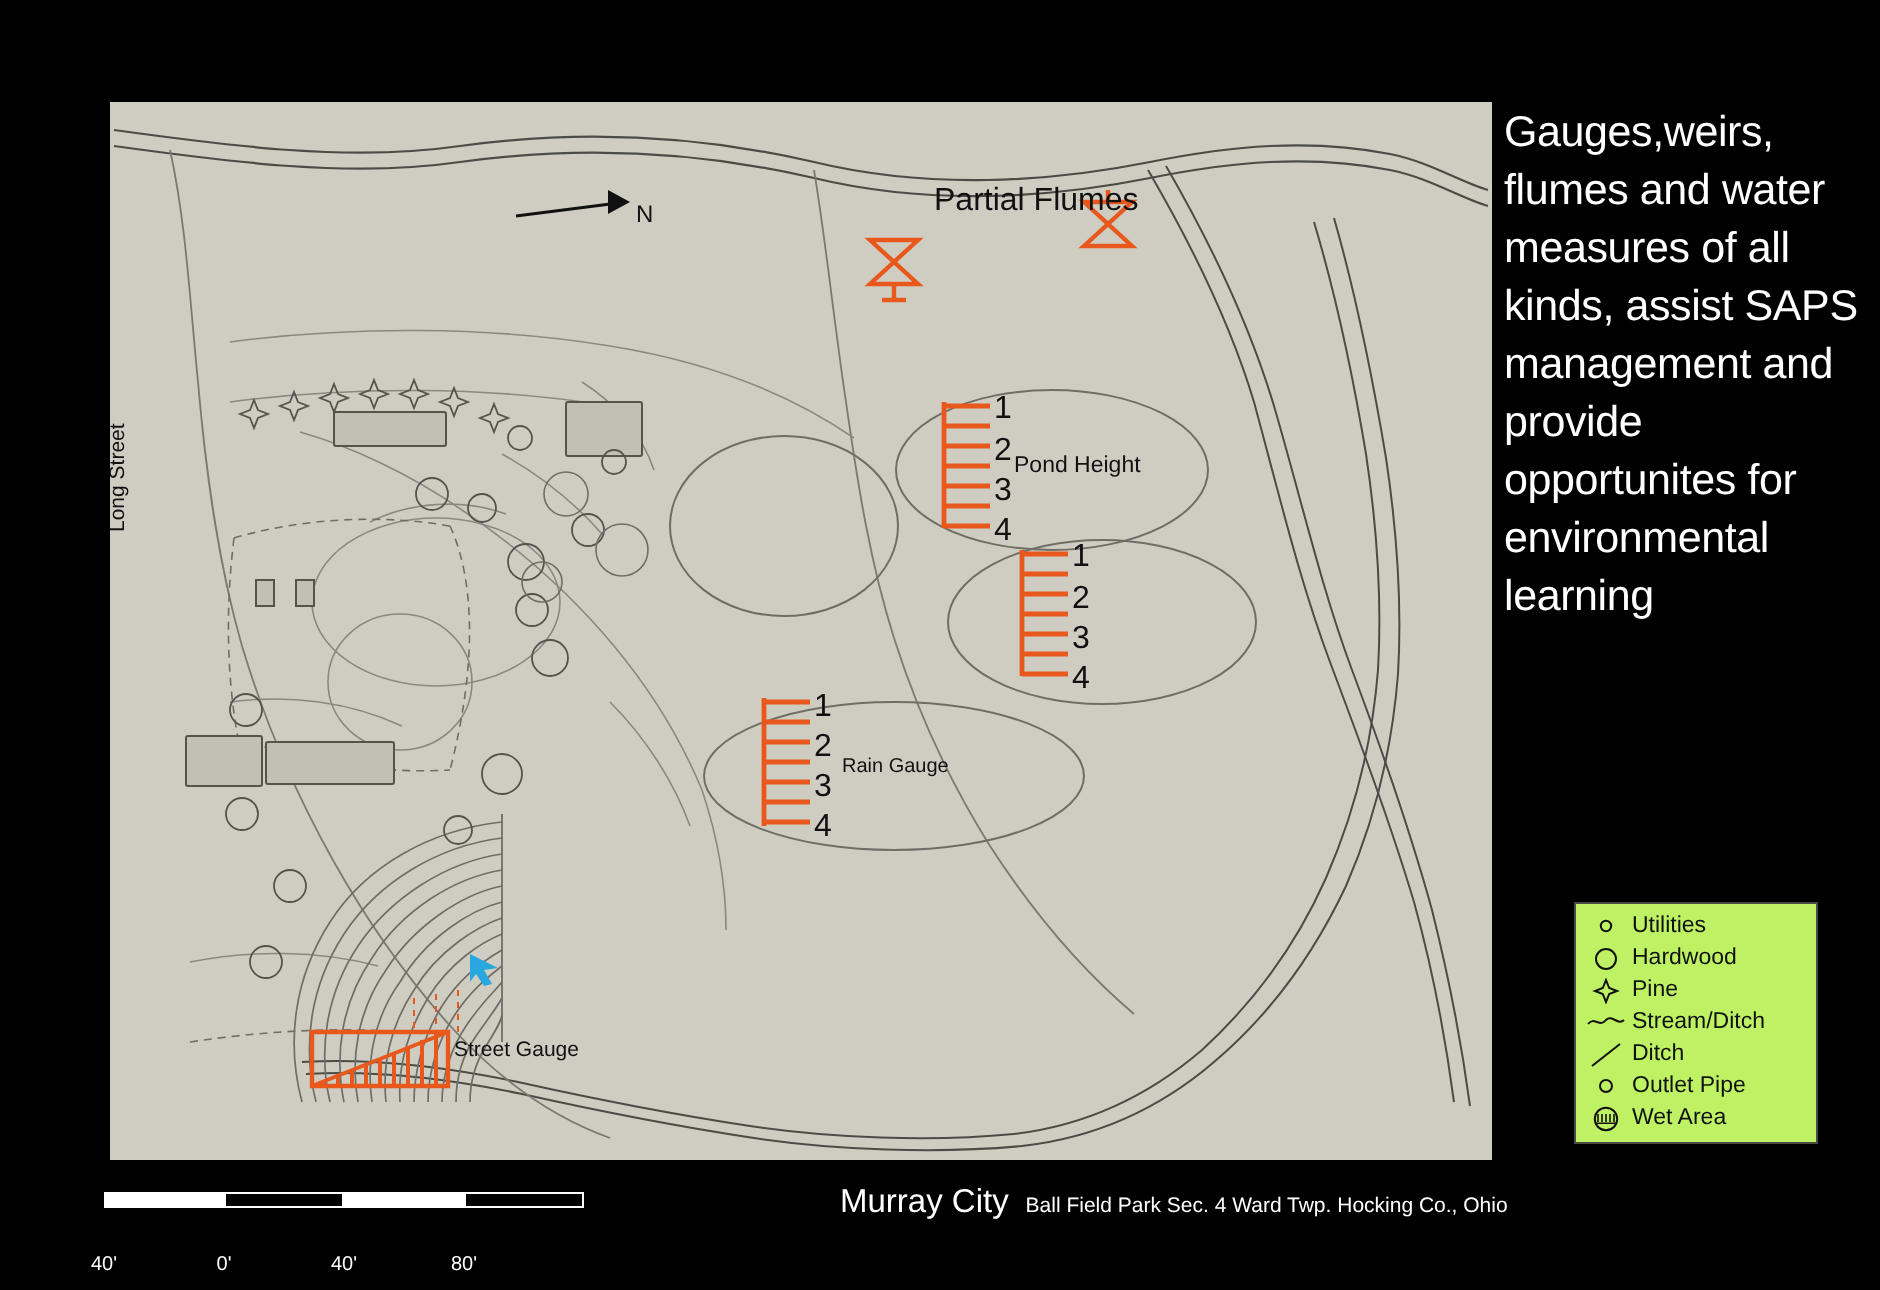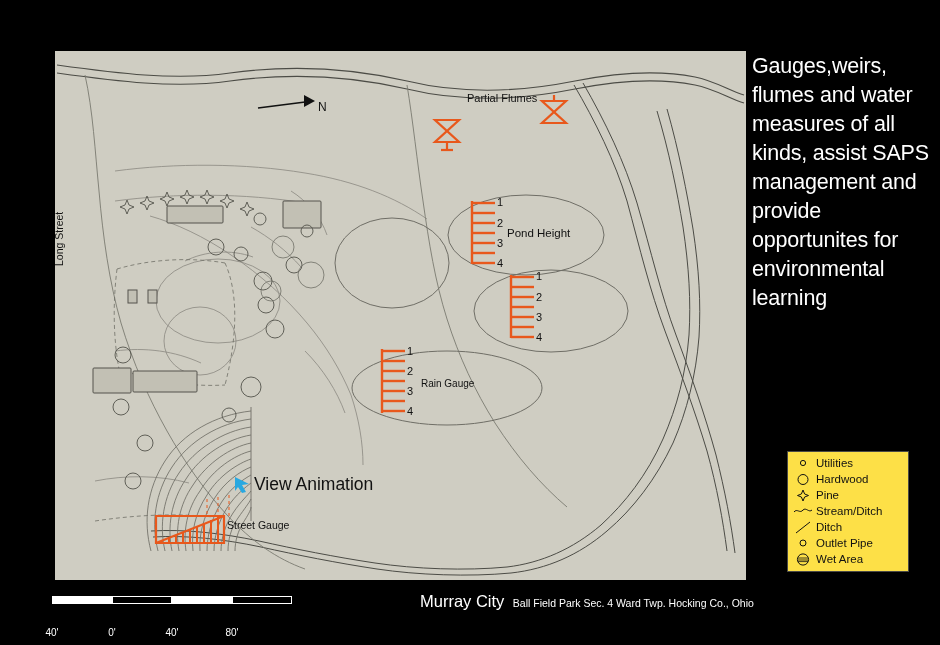--- a/index.html
+++ b/index.html
@@ -38,21 +38,21 @@
     color: #ffffff;
     letter-spacing: -0.2px;
   }
 
   
   #legend {
     position: absolute;
     left: 787px;
     top: 451px;
     width: 122px;
-    background: #fde047;
+    background: #bef264;
     border: 1px solid #4a4a46;
     padding: 3px 4px 4px 4px;
     box-sizing: border-box;
   }
   .legend-row {
     display: flex;
     align-items: center;
     height: 16px;
     color: #111;
     font-size: 11.5px;
@@ -118,21 +118,21 @@
   }
   #bottom-title .sub {
     font-size: 10.5px;
     padding-left: 4px;
   }
 
   
   .map-label {
     position: absolute;
     color: #111;
-    font-size: 11px;
+    font-size: 16px;
     white-space: nowrap;
   }
   #label-partial-flumes { left: 412px; top: 41px; }
   #label-pond-height { left: 452px; top: 176px; font-size: 11.5px; }
   #label-rain-gauge { left: 366px; top: 327px; font-size: 10px; }
   #label-flood-gauge { left: 172px; top: 468px; font-size: 10.5px; }
   #label-north { left: 263px; top: 49px; font-size: 12px; }
   #label-long-street {
     left: -2px; top: 215px;
     font-size: 10.5px;
@@ -377,21 +377,20 @@
   <div class="map-label" id="label-partial-flumes">Partial Flumes</div>
   <div class="map-label" id="label-pond-height">Pond Height</div>
   <div class="map-label" id="label-rain-gauge">Rain Gauge</div>
   <div class="map-label" id="label-flood-gauge">Street Gauge</div>
   <div class="map-label" id="label-north">N</div>
   <div class="map-label" id="label-long-street">Long Street</div>
 
   <svg id="anim-arrow" viewBox="0 0 18 18">
     <path d="M2,1 L16,8 L9,9 L13,16 L9,17 L5,11 L2,15 Z" fill="#29a8e0"></path>
   </svg>
-  <div id="view-animation">View Animation</div>
 </div>
 
 <div id="caption">Gauges,weirs, flumes and water measures of all kinds, assist SAPS management and provide opportunites for environmental learning</div>
 
 <div id="legend">
 
   <div class="legend-row">
     <span class="legend-sym">
       <svg width="16" height="12" viewBox="0 0 16 12">
           <circle cx="8" cy="6" r="2.6" fill="none" stroke="#111" stroke-width="1"></circle>

